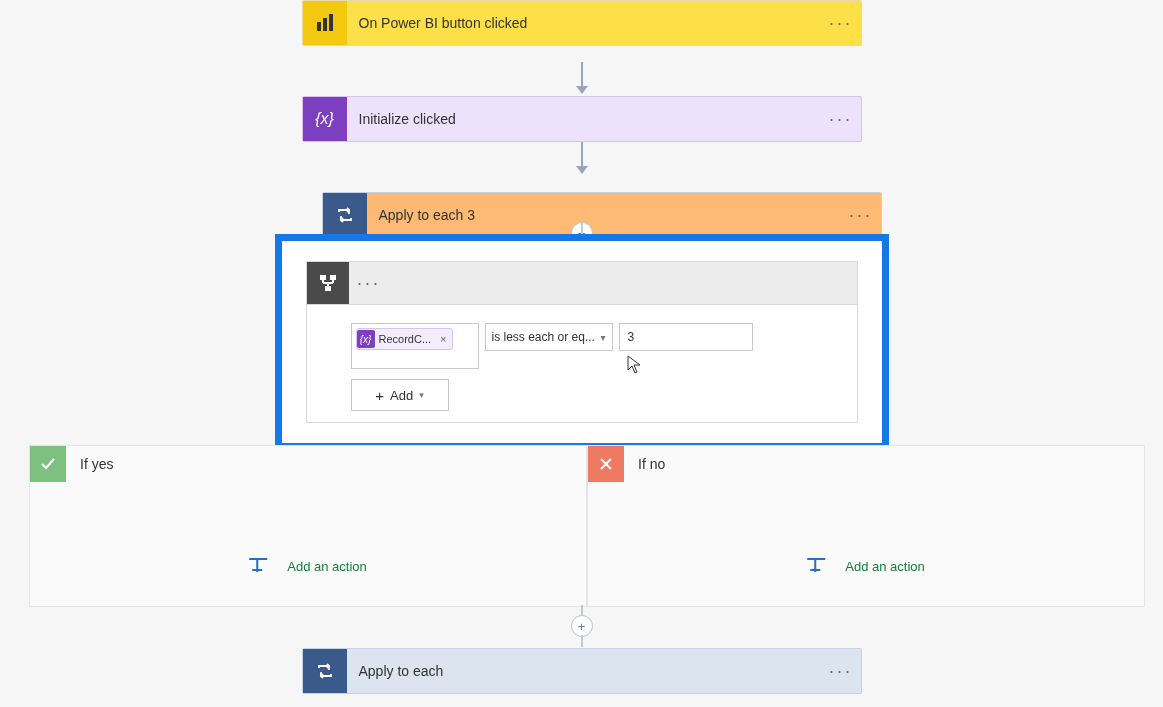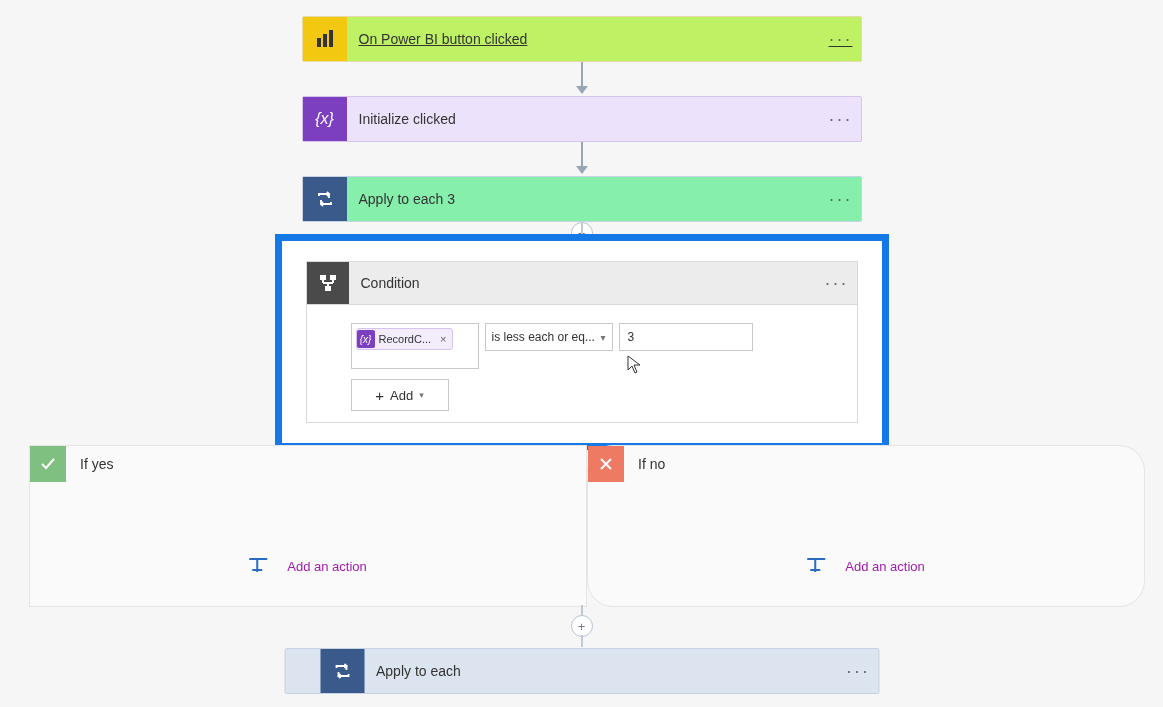--- a/index.html
+++ b/index.html
@@ -50,34 +50,34 @@
 .flow-card .ellipsis {
   width: 40px;
   text-align: center;
   color: #666;
   font-size: 18px;
   letter-spacing: 2px;
   cursor: pointer;
 }
 
 
-.card-trigger { top: 16px; background: #bef264; border-color: #e8d9a8; text-decoration: underline; }
+.card-trigger { top: 0; background: #fde047; border-color: #e8d9a8; }
 .card-trigger .icon-box { background: #f2c811; }
 
 
 .card-init { top: 96px; background: #ede2fb; border-color: #d6c3f0; }
 .card-init .icon-box { background: #7b3fbf; }
 .card-init .var-icon { color: #fff; font-style: italic; font-size: 16px; }
 
 
-.card-apply3 { top: 176px; background: #86efac; border-color: #c4d2e3; }
+.card-apply3 { top: 192px; background: #fdba74; border-color: #c4d2e3; margin-left: 20px; }
 .card-apply3 .icon-box { background: #3a5a8c; }
 
 
-.card-apply { top: 648px; background: #dbe4ef; border-color: #c4d2e3; padding-left: 35px; }
+.card-apply { top: 648px; background: #dbe4ef; border-color: #c4d2e3; }
 .card-apply .icon-box { background: #3a5a8c; }
 
 
 .arrow {
   position: absolute;
   left: 50%;
   transform: translateX(-50%);
 }
 .arrow-line {
   width: 2px;
@@ -228,21 +228,21 @@
 
 .branch {
   position: absolute;
   top: 445px;
   width: 556px;
   height: 160px;
   background: #fafafa;
   border: 1px solid #e5e5e5;
 }
 .branch-yes { left: 29px; }
-.branch-no  { right: 18px; border-radius: 26px; }
+.branch-no  { right: 18px; }
 .branch-header {
   height: 36px;
   display: flex;
   align-items: center;
 }
 .branch-header .b-icon {
   width: 36px; height: 36px;
   display: flex; align-items: center; justify-content: center;
   color: #fff;
 }
@@ -251,21 +251,21 @@
 .branch-header .b-title { padding-left: 14px; font-size: 14px; }
 
 .add-action {
   position: absolute;
   left: 50%;
   top: 112px;
   transform: translateX(-50%);
   display: flex;
   align-items: center;
   gap: 20px;
-  color: #a21caf;
+  color: #15803d;
   font-size: 13px;
   cursor: pointer;
   justify-content: center;
 }
 .add-action .aa-icon {
   width: 18px; height: 14px;
   border-top: 2px solid #2a6cc2;
   position: relative;
 }
 .add-action .aa-icon::after {
@@ -375,21 +375,20 @@
           <svg class="cond-icon" width="20" height="20" viewBox="0 0 20 20">
             <rect x="2" y="2" width="6" height="5"></rect>
             <rect x="12" y="2" width="6" height="5"></rect>
             <rect x="7" y="13" width="6" height="5"></rect>
             <line x1="5" y1="7" x2="5" y2="10"></line>
             <line x1="15" y1="7" x2="15" y2="10"></line>
             <line x1="5" y1="10" x2="15" y2="10"></line>
             <line x1="10" y1="10" x2="10" y2="13"></line>
           </svg>
         </div>
-        <div class="card-title">Condition</div>
         <div class="ellipsis">···</div>
       </div>
       <div class="condition-body">
         <div class="cond-row">
           <div class="left-field">
             <span class="token">
               <span class="token-icon">{x}</span>
               <span>RecordC...</span>
               <span class="token-x">×</span>
             </span>

